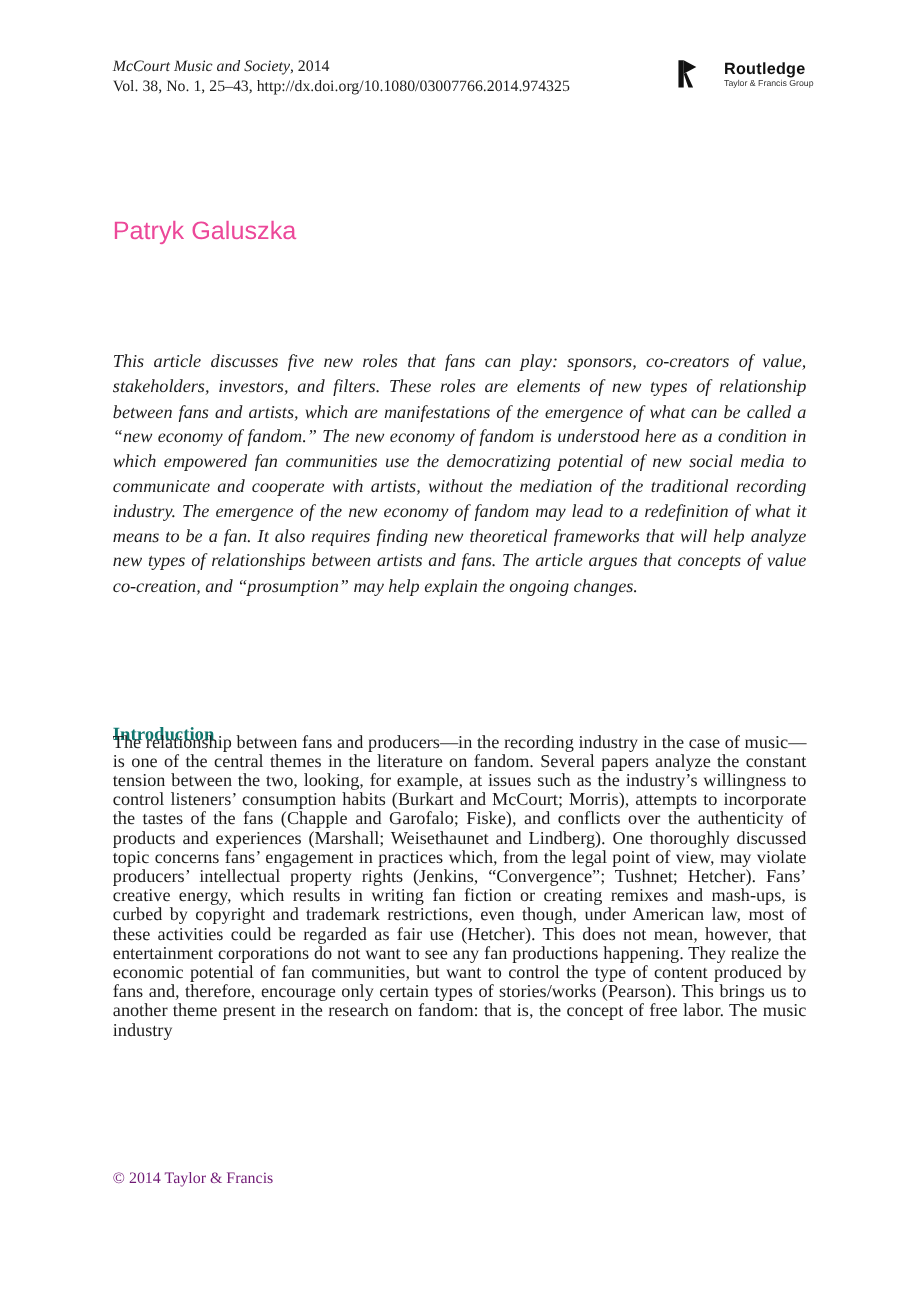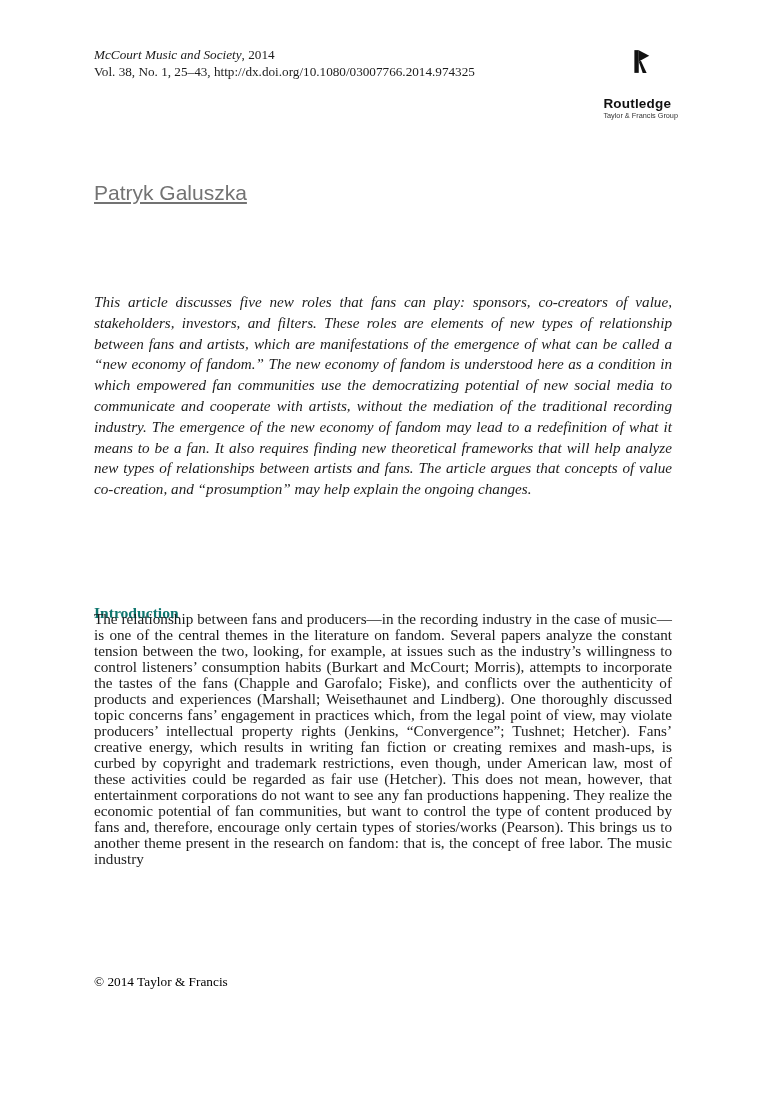--- a/index.html
+++ b/index.html
@@ -25,21 +25,20 @@
     justify-content: space-between;
     align-items: flex-start;
   }
   .journal-info { font-size: 13.2px; line-height: 17px; }
   .journal-name { font-style: italic; }
   .publisher {
     display: flex;
     align-items: center;
     gap: 21px;
     margin-top: 2px;
-    flex-direction: column;
   }
   .logo-mark { display: block; }
   .publisher-text { display: flex; flex-direction: column; justify-content: center; }
   .publisher-name {
     font-family: "Liberation Sans", sans-serif;
     font-size: 13.5px;
     font-weight: bold;
     letter-spacing: 0.2px;
     color: #111;
     line-height: 15px;
@@ -64,22 +63,21 @@
     color: #121212;
   }
   .article-author {
     position: absolute;
     top: 181px;
     left: 94px;
     right: 94px;
     font-family: "Liberation Sans", sans-serif;
     font-weight: 400;
     font-size: 21px;
-    color: #737373;
-    text-decoration: underline;
+    color: #ec4899;
   }
 
   
   .abstract {
     position: absolute;
     top: 292px;
     left: 94px;
     width: 578px;
     font-style: italic;
     font-size: 15.2px;
@@ -106,21 +104,21 @@
     line-height: 16px;
     text-align: justify;
   }
 
   
   .page-footer {
     position: absolute;
     top: 974px;
     left: 94px;
     font-size: 13.3px;
-    color: #000000;
+    color: #701a75;
   }
 </style>
 </head>
 <body>
 
 <div class="page">
 
   <header class="journal-header">
     <div class="journal-info">
       <div>

